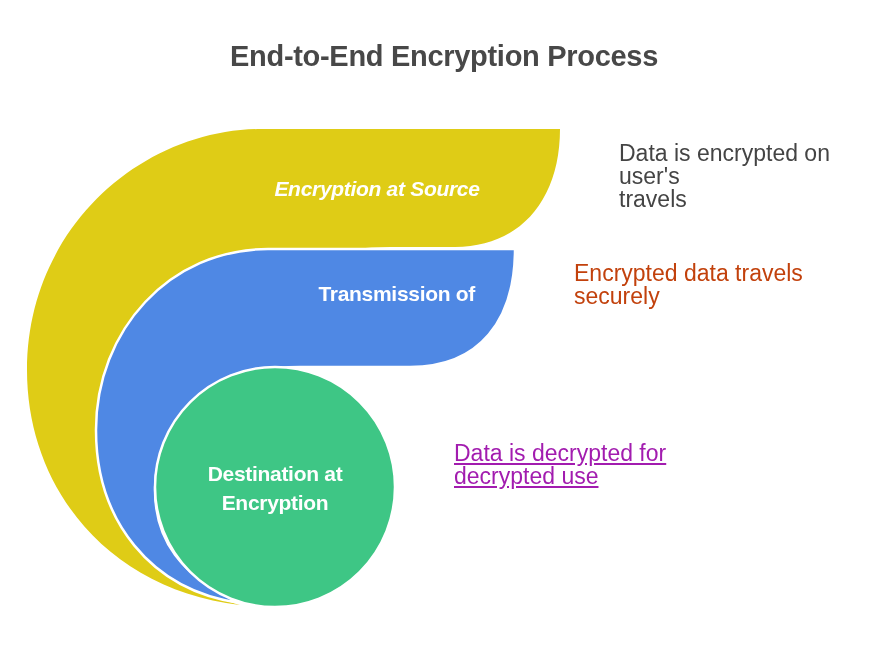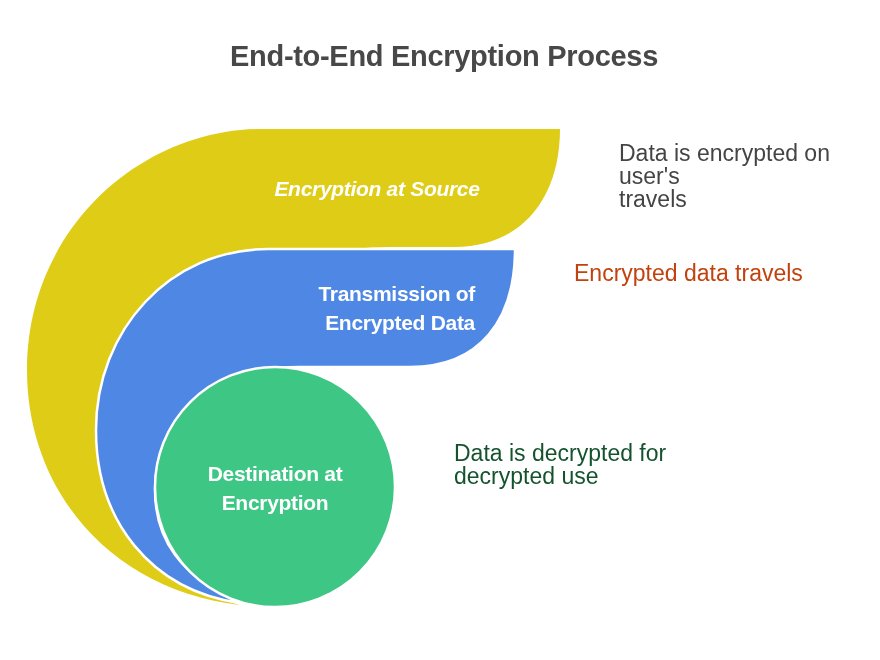--- a/index.html
+++ b/index.html
@@ -35,33 +35,33 @@
            C 150 590 96 520 96 430
            C 96 330 170 249 268 249 Z" stroke="#ffffff" stroke-width="2.5" fill="#4F88E4"></path>
 
   <circle id="shape3" cx="275" cy="487" r="120" stroke="#ffffff" stroke-width="2.5" fill="#3EC685"></circle>
 </svg>
 
 <div class="stage-label" style="left:236px; top:174px; width:282px;font-style:italic;">Encryption at Source</div>
 
 <div class="stage-label" style="left:240px; top:279px; width:235px; text-align:right;">
   <div>Transmission of</div>
-  <div>Encrypted Data</div>
 </div>
 
 <div class="stage-label" style="left:165px; top:459px; width:220px;">
   <div>Destination at</div>
   <div>Encryption</div>
 </div>
 
 <div class="desc" style="left: 619px; top: 142px; color: rgb(68, 68, 68);">
   <div>Data is encrypted on user's</div>
   <div>travels</div>
 </div>
 
 <div class="desc" style="left: 574px; top: 262px; color: #c2410c;">
   <div>Encrypted data travels</div>
+  <div>securely</div>
 </div>
 
-<div class="desc" style="left: 454px; top: 442px; color: #14532d;">
+<div class="desc" style="left: 454px; top: 442px; color: #a21caf; text-decoration: underline;">
   <div>Data is decrypted for</div>
   <div>decrypted use</div>
 </div>
 
 </body></html>

